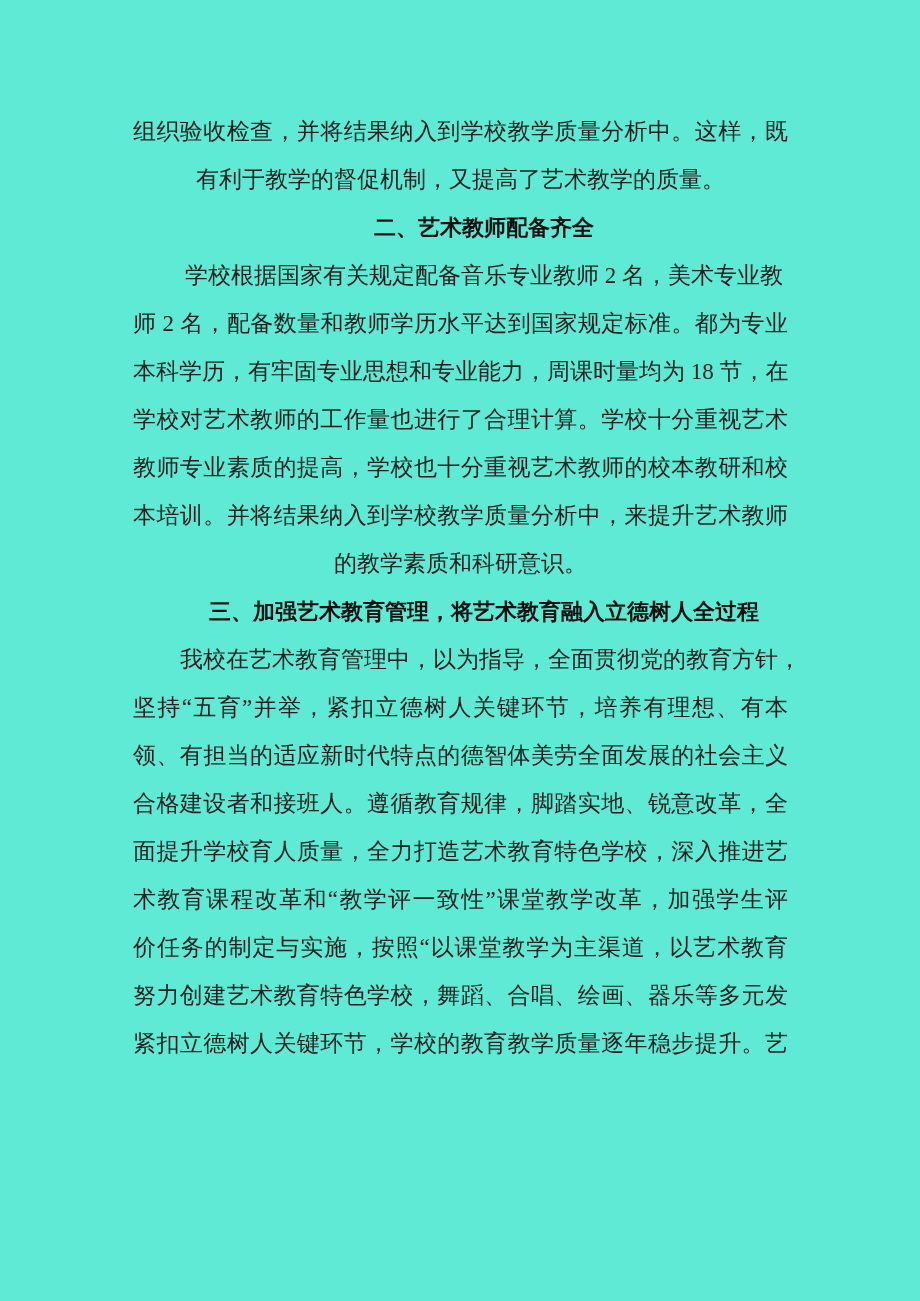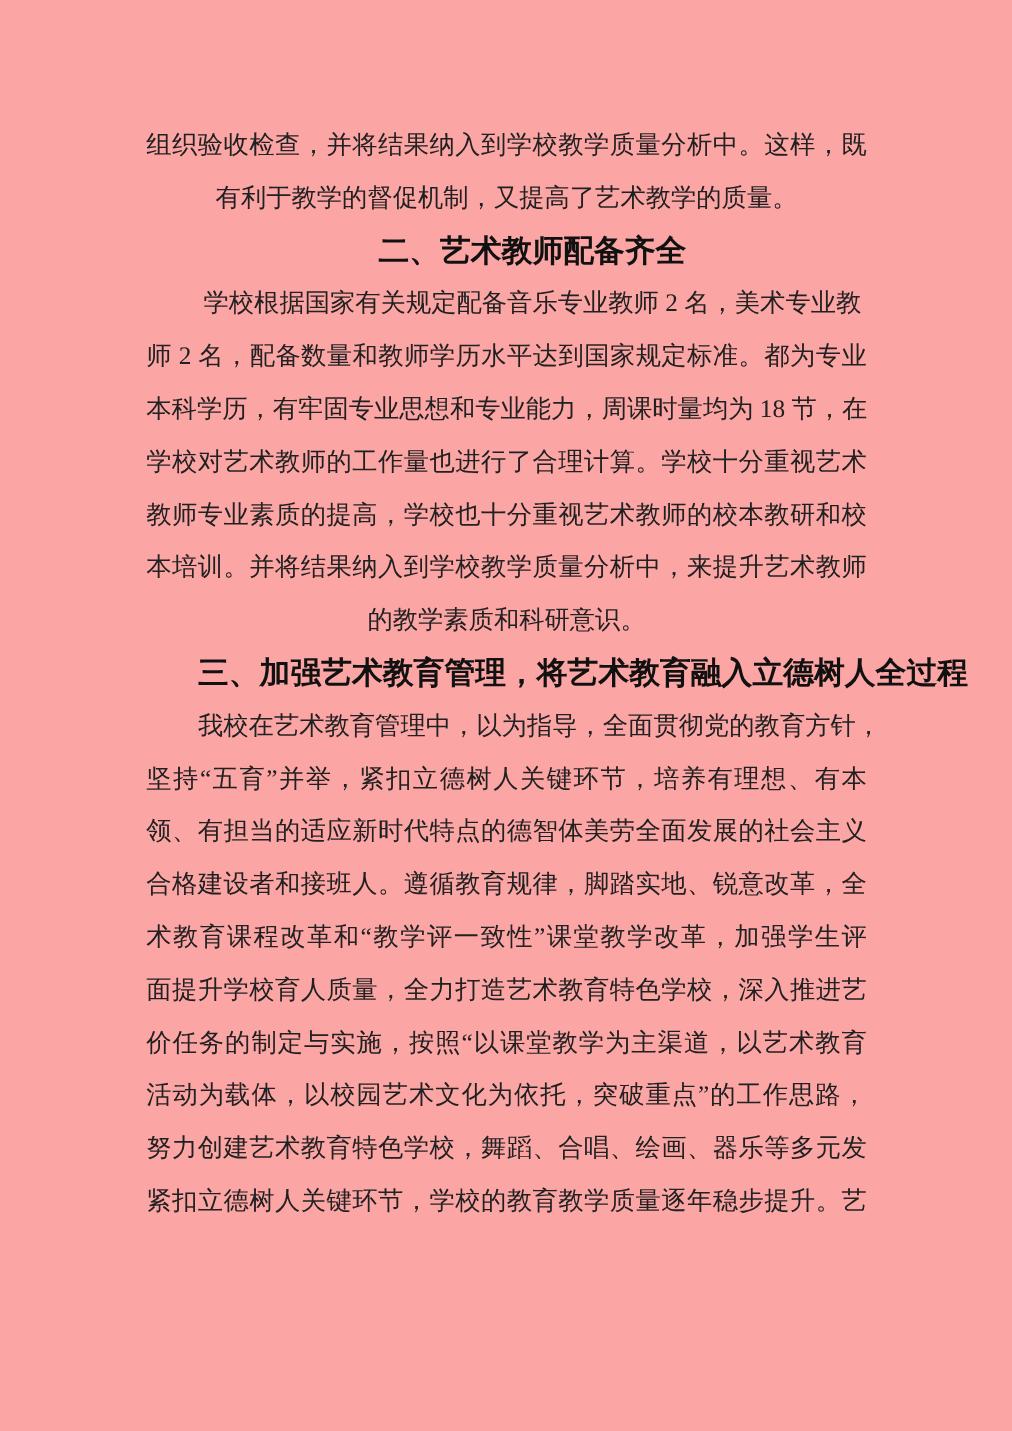--- a/index.html
+++ b/index.html
@@ -4,21 +4,21 @@
 <style>
   html, body {
     margin: 0;
     padding: 0;
     background: #ffffff;
   }
   .page {
     position: relative;
     width: 920px;
     height: 1301px;
-    background: #fca5a5;
+    background: #5eead4;
     overflow: hidden;
     font-family: "Liberation Serif", "DejaVu Serif", serif;
     color: #212121;
   }
   .textblock {
     position: absolute;
     left: 133px;
     top: 108px;
     width: 655px;
   }
@@ -36,21 +36,21 @@
     text-align: justify;
     text-align-last: justify;
   }
   
   .line.indent {
     padding-left: 47px;
   }
   .line.heading {
     font-family: "Liberation Sans", "DejaVu Sans", sans-serif;
     font-weight: bold;
-    font-size: 28px;
+    font-size: 22px;
     color: #111111;
   }
 </style>
 </head>
 <body>
 
 <div class="page">
   <div class="textblock">
       <div class="line spread">组织验收检查，并将结果纳入到学校教学质量分析中。这样，既</div>
       <div class="line">有利于教学的督促机制，又提高了艺术教学的质量。</div>
@@ -60,20 +60,19 @@
       <div class="line">本科学历，有牢固专业思想和专业能力，周课时量均为 18 节，在</div>
       <div class="line spread">学校对艺术教师的工作量也进行了合理计算。学校十分重视艺术</div>
       <div class="line spread">教师专业素质的提高，学校也十分重视艺术教师的校本教研和校</div>
       <div class="line spread">本培训。并将结果纳入到学校教学质量分析中，来提升艺术教师</div>
       <div class="line">的教学素质和科研意识。</div>
       <div class="line heading indent">三、加强艺术教育管理，将艺术教育融入立德树人全过程</div>
       <div class="line indent">我校在艺术教育管理中，以为指导，全面贯彻党的教育方针，</div>
       <div class="line spread">坚持“五育”并举，紧扣立德树人关键环节，培养有理想、有本</div>
       <div class="line spread">领、有担当的适应新时代特点的德智体美劳全面发展的社会主义</div>
       <div class="line spread">合格建设者和接班人。遵循教育规律，脚踏实地、锐意改革，全</div>
+      <div class="line spread">面提升学校育人质量，全力打造艺术教育特色学校，深入推进艺</div>
       <div class="line spread">术教育课程改革和“教学评一致性”课堂教学改革，加强学生评</div>
-      <div class="line spread">面提升学校育人质量，全力打造艺术教育特色学校，深入推进艺</div>
       <div class="line spread">价任务的制定与实施，按照“以课堂教学为主渠道，以艺术教育</div>
-      <div class="line spread">活动为载体，以校园艺术文化为依托，突破重点”的工作思路，</div>
       <div class="line spread">努力创建艺术教育特色学校，舞蹈、合唱、绘画、器乐等多元发</div>
       <div class="line spread">紧扣立德树人关键环节，学校的教育教学质量逐年稳步提升。艺</div>
     </div>
 </div>
 
 </body></html>

